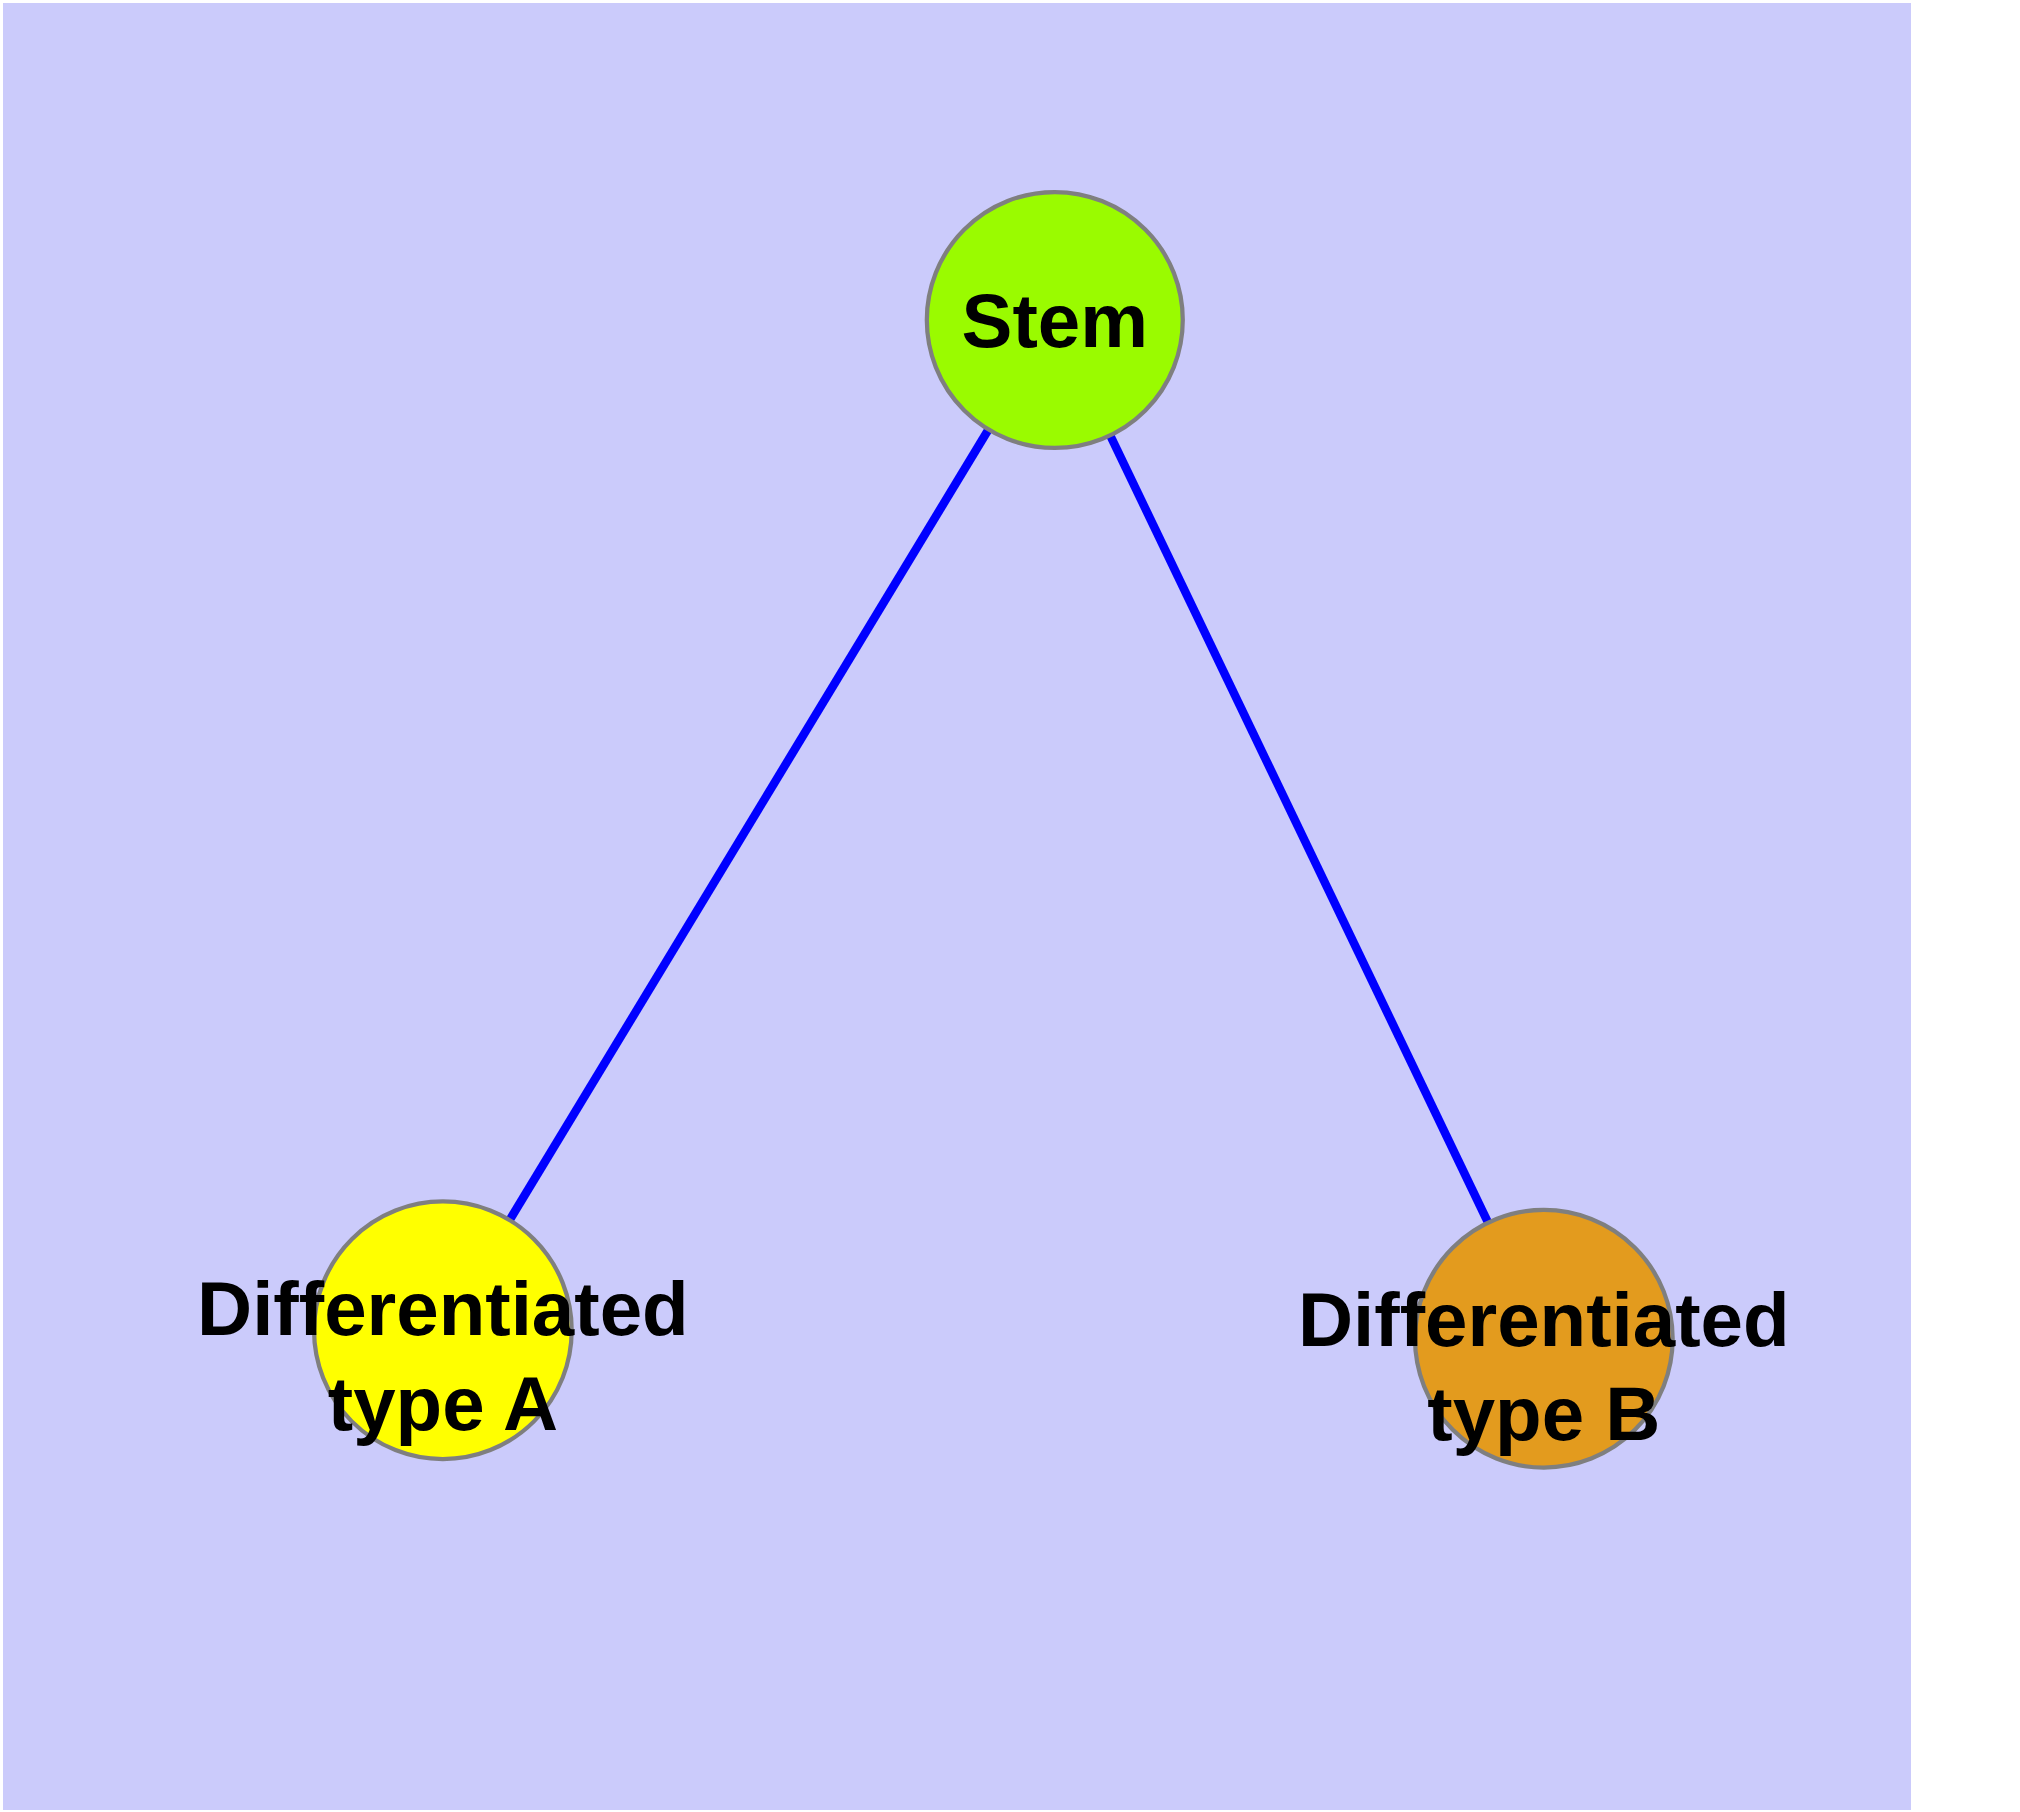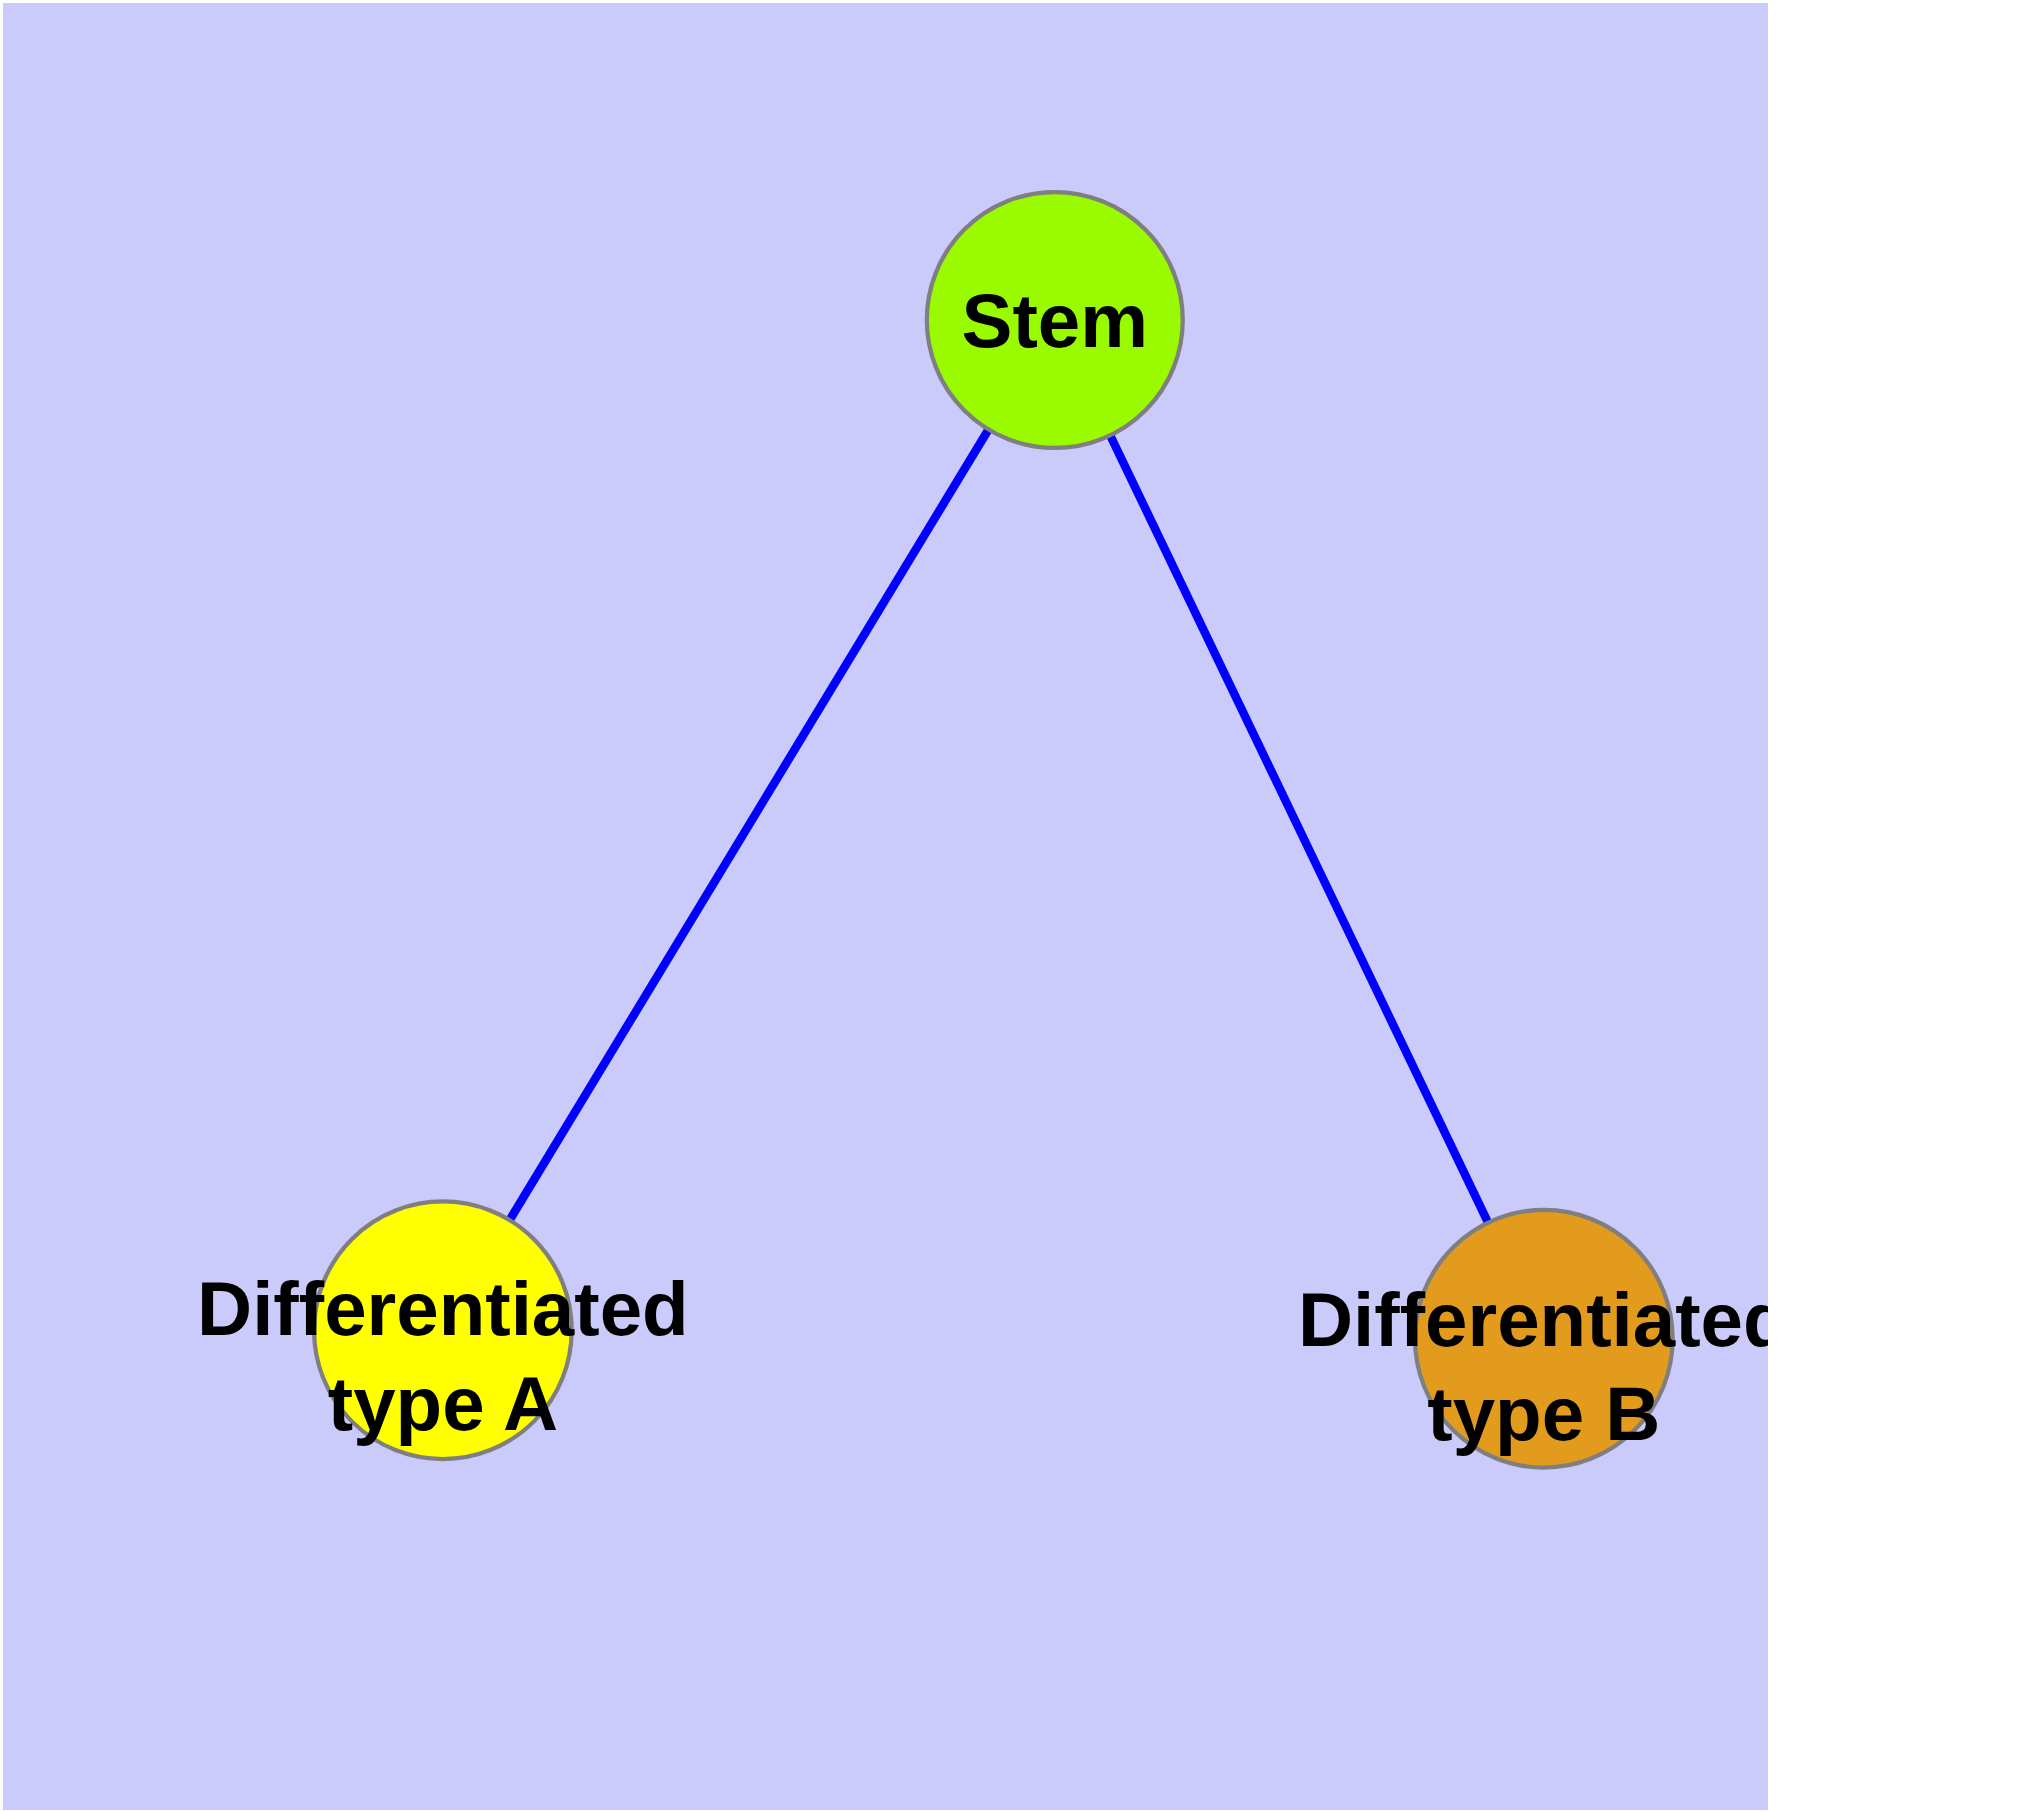--- a/index.html
+++ b/index.html
@@ -4,21 +4,21 @@
 <title>Stem cell differentiation diagram</title>
 <style>
   html, body {
     margin: 0;
     padding: 0;
     background: #ffffff;
     font-family: "Liberation Sans", "DejaVu Sans", sans-serif;
   }
   .page {
     position: relative;
-    width: 1768px;
+    width: 1911px;
     height: 1812px;
     background: #ffffff;
     overflow: hidden;
     text-align: right;
   }
   .plot-canvas {
     position: absolute;
     left: 2.5px;
     top: 2.5px;
     width: 2018px;

